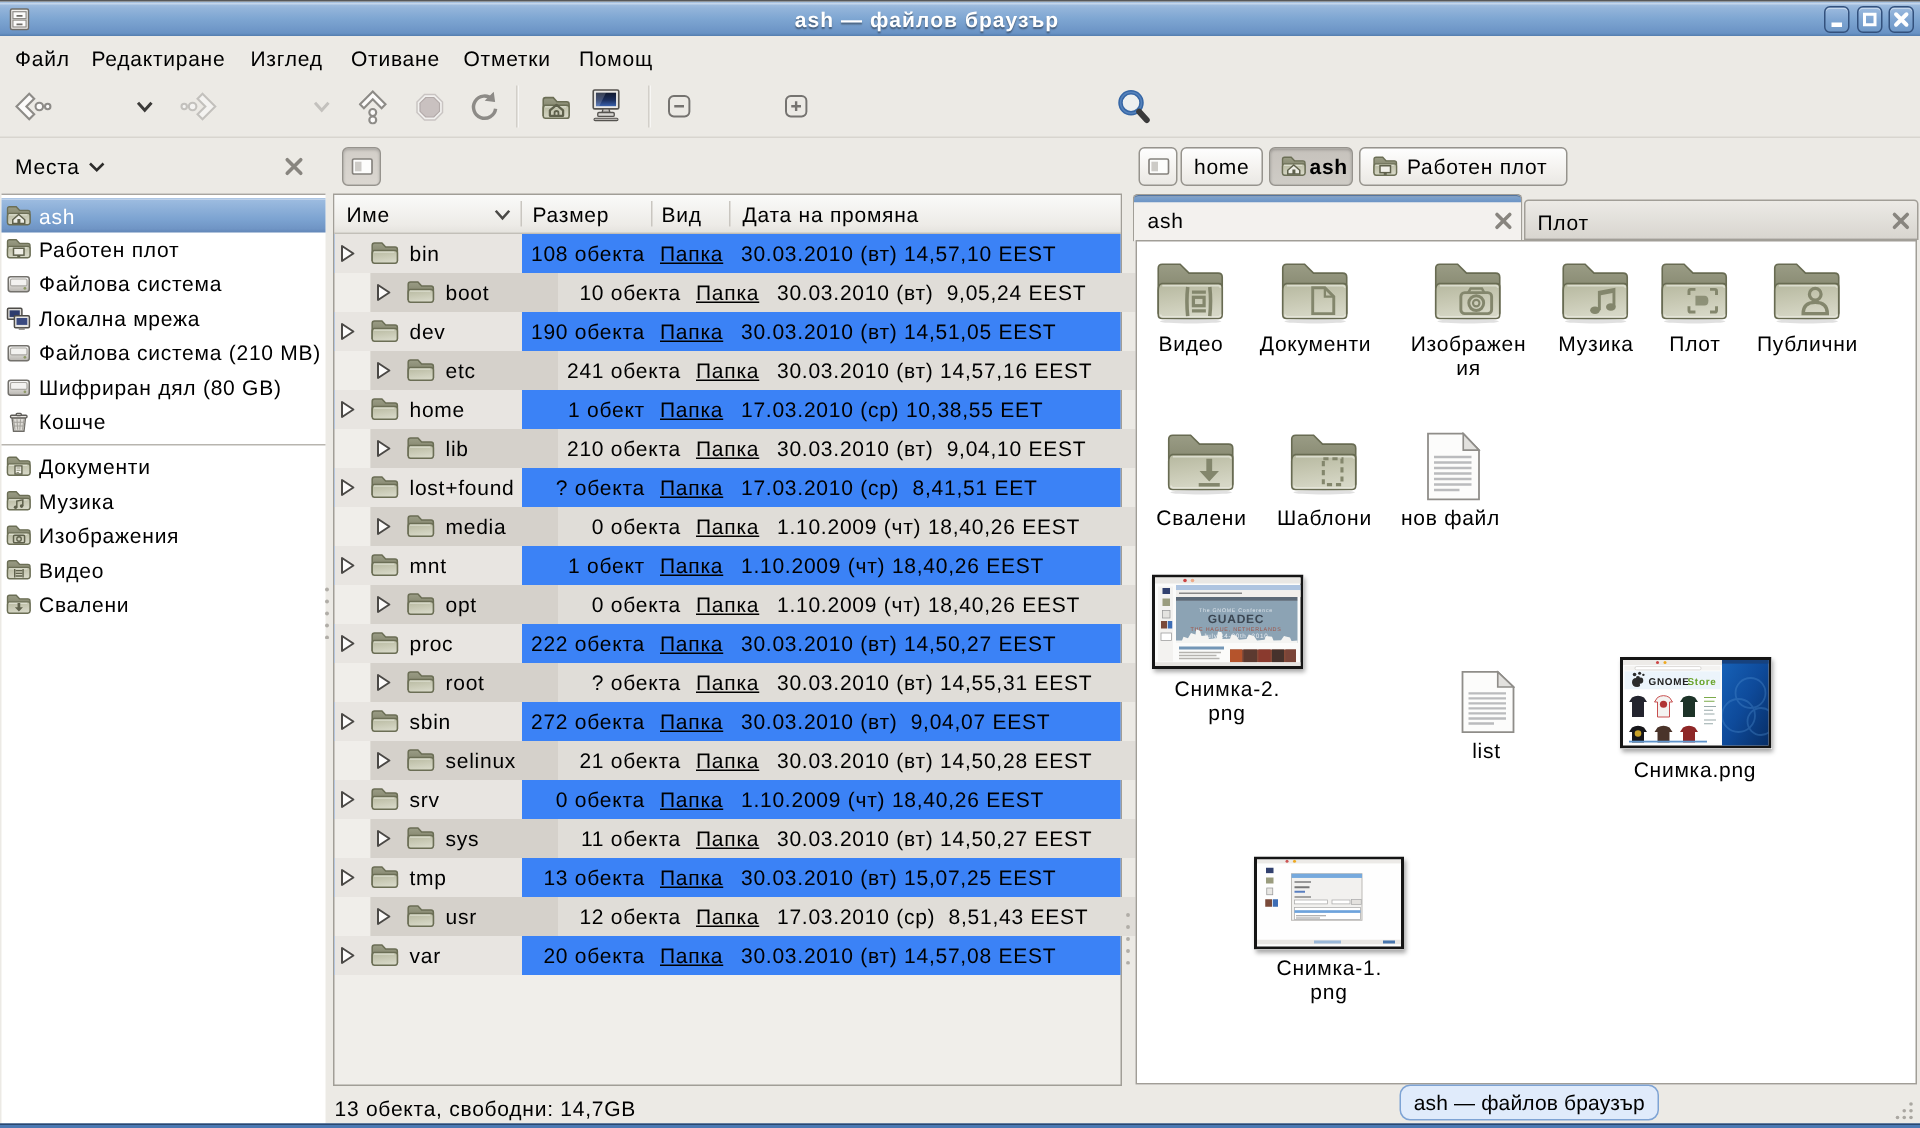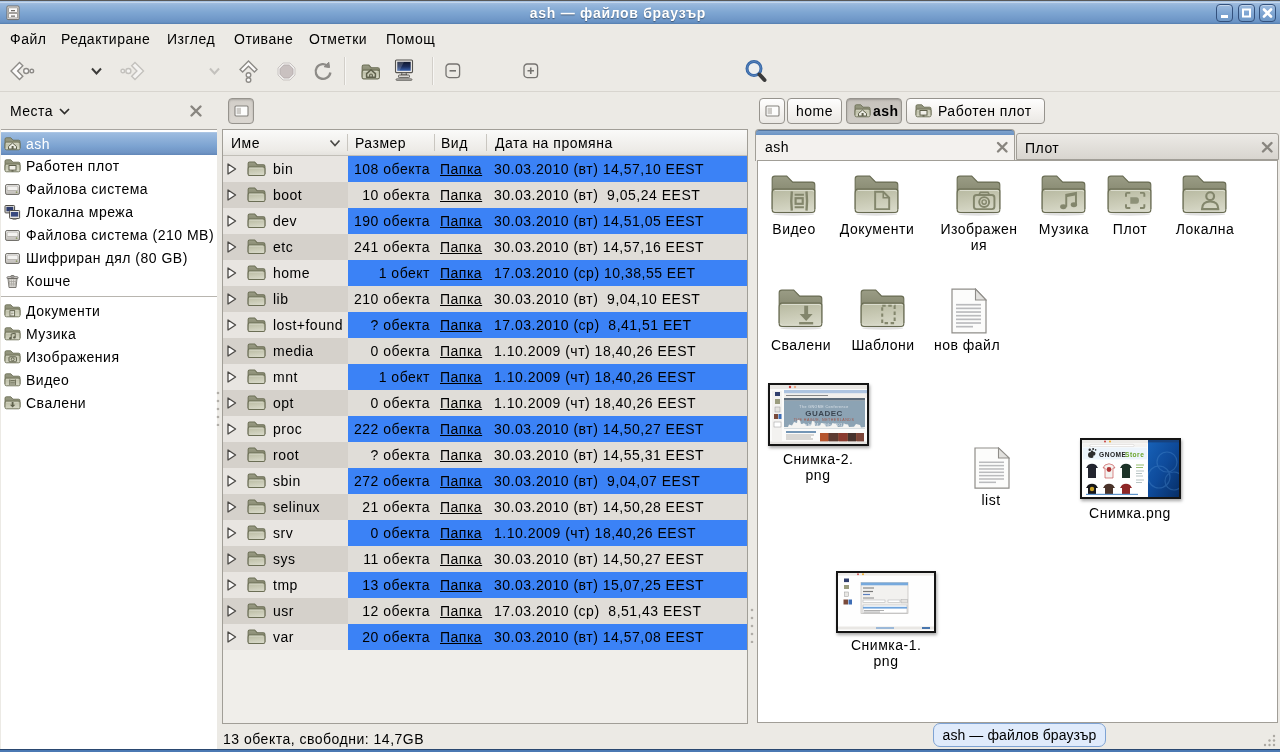--- a/index.html
+++ b/index.html
@@ -45,21 +45,21 @@
 .sideicon { position:absolute; left:3px; top:3px; }
 
 
 #listpane { left:222px; top:129px; width:526px; height:595px; border:1px solid #a19e97; background:#f0eeea; }
 #listhdr { position:absolute; left:0; top:0; width:524px; height:26px;
   background:linear-gradient(#fafaf9,#edebe7 80%,#e5e3de); border-bottom:1px solid #c2bfb8; }
 .hdrsep { position:absolute; top:4px; width:1px; height:17px; background:#c9c6c0; }
 .lrow { position:absolute; left:0; width:524px; height:26px; }
 .lrow .ncell { position:absolute; left:0; top:0; width:125px; height:26px; }
 .lrow.a { background:#3b82f6; } .lrow.a .ncell { background:#e8e5e1; }
-.lrow.b { background:#e0ddd8; } .lrow.b .ncell { background:#d5d1cb; }
+.lrow.b { background:#e0ddd8;margin-left:24px; } .lrow.b .ncell { background:#d5d1cb; }
 .lrow .nm { position:absolute; left:50px; top:5px; }
 .lrow .sz { position:absolute; left:125px; width:82px; top:5px; text-align:right; }
 .lrow .vd { position:absolute; left:217px; top:5px;text-decoration:underline; }
 .lrow .dt { position:absolute; left:271px; top:5px; }
 
 
 #tab-active { left:755px; top:129px; width:260px; height:32px; background:#f3f1ee;
   border:1px solid #a19e97; border-bottom:none; border-radius:4px 4px 0 0; }
 #tab-active .stripe { position:absolute; left:0px; top:0px; width:258px; height:5px; background:linear-gradient(#7fa3cd,#6b93c4);
   border-radius:3px 3px 0 0; border-top:1px solid #54759f; }
@@ -855,21 +855,21 @@
         <use href="#em-desk"></use>
       </g>
     </svg>
     <div class="ilab" style="left:347px;top:60px;width:50px">Плот</div>
     <svg style="position:absolute;left:423.20000000000005px;top:13px" width="48" height="44">
       <g transform="scale(1.08)">
         <use href="#folL"></use>
         <use href="#em-pers"></use>
       </g>
     </svg>
-    <div class="ilab" style="left:407px;top:60px;width:80px">Локална</div>
+    <div class="ilab" style="left:407px;top:60px;width:80px">Публични</div>
     <svg style="position:absolute;left:19.200000000000045px;top:127px" width="48" height="44">
       <g transform="scale(1.08)">
         <use href="#folL"></use>
         <use href="#em-down"></use>
       </g>
     </svg>
     <div class="ilab" style="left:8px;top:176px;width:70px">Свалени</div>
     <svg style="position:absolute;left:101.20000000000005px;top:127px" width="48" height="44">
       <g transform="scale(1.08)">
         <use href="#folL"></use>

